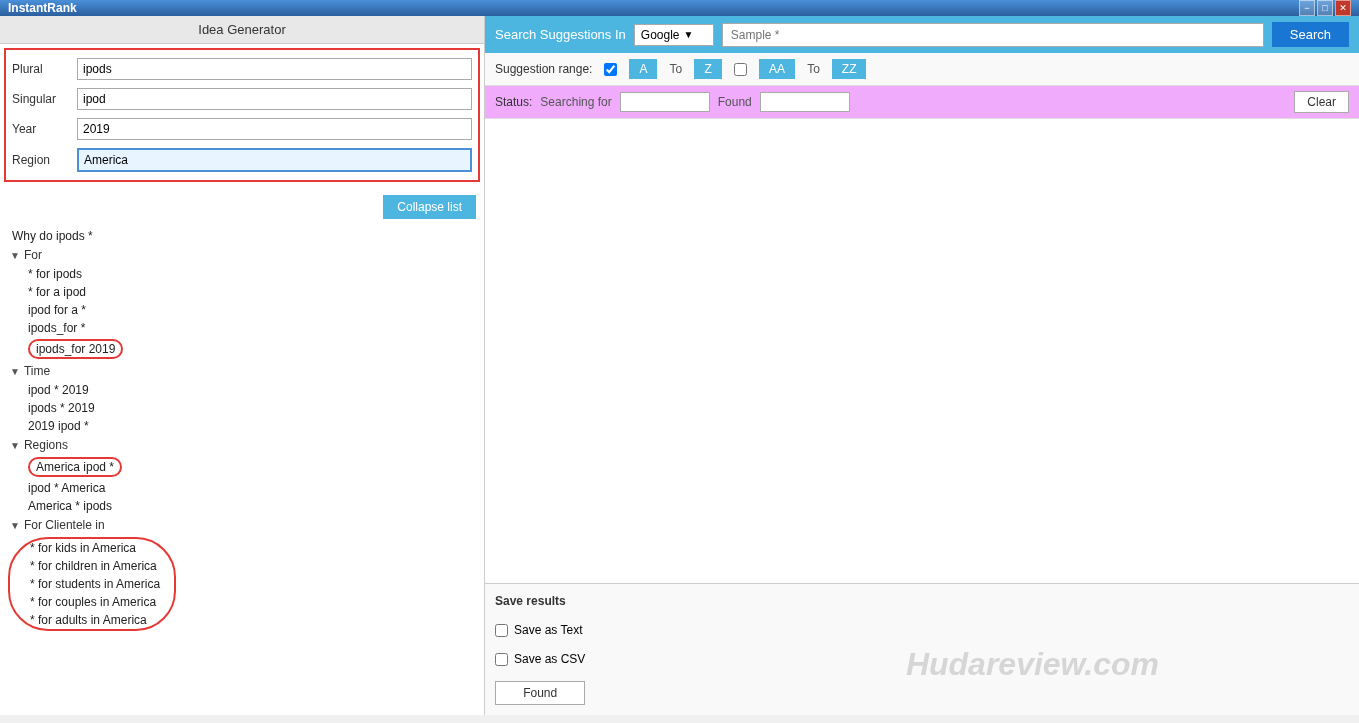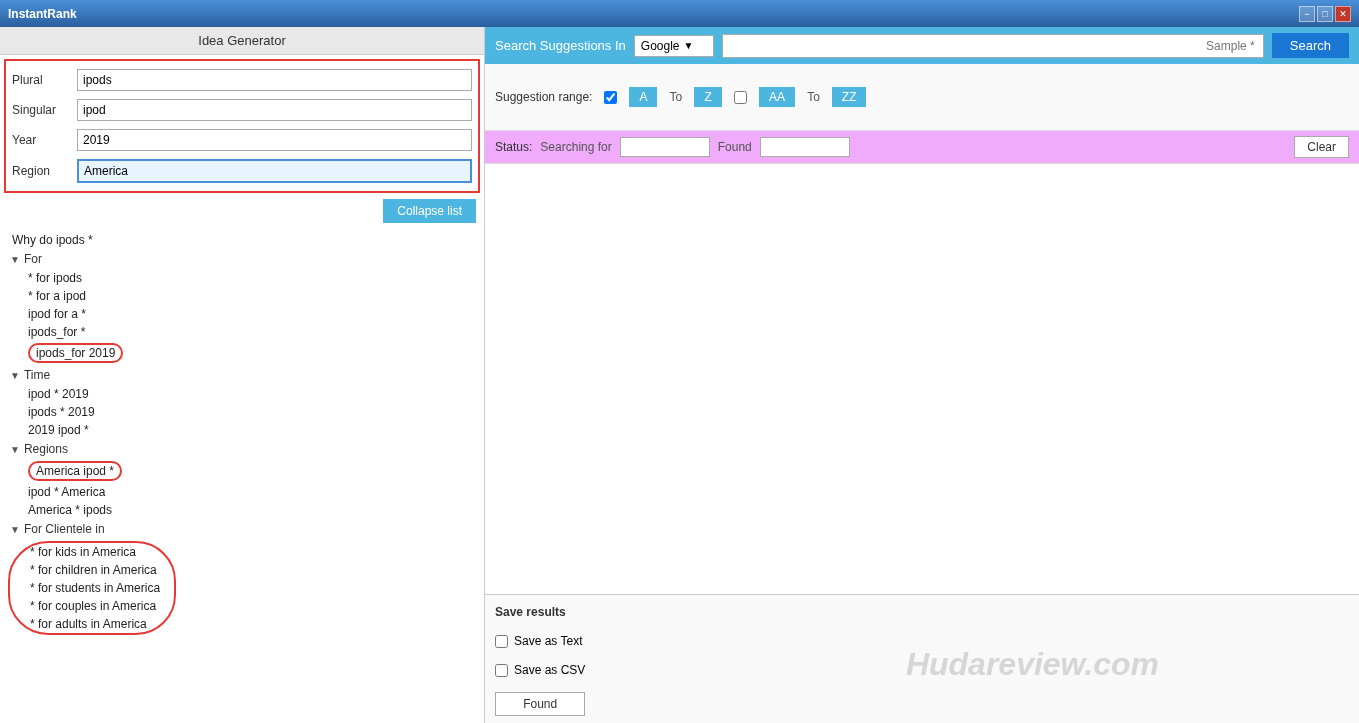--- a/index.html
+++ b/index.html
@@ -9,21 +9,21 @@
       background: #f0f0f0;
       overflow: hidden;
     }
     .title-bar {
       background: linear-gradient(to bottom, #4a90d9, #2a5f9e);
       color: white;
       padding: 4px 8px;
       display: flex;
       align-items: center;
       justify-content: space-between;
-      height: 27px;
+      height: 16px;
     }
     .title-bar-left {
       display: flex;
       align-items: center;
       gap: 6px;
       font-size: 12px;
       font-weight: bold;
     }
     .title-bar-controls {
       display: flex;
@@ -89,21 +89,21 @@
       background: #e8f4ff;
     }
     .collapse-btn {
       background: #4db6e0;
       color: white;
       border: none;
       padding: 5px 14px;
       font-size: 12px;
       cursor: pointer;
       align-self: flex-end;
-      margin: 2px 4px 4px 0;
+      margin: 9px 4px 4px 0;
     }
     .list-area {
       flex: 1;
       overflow-y: auto;
       padding: 4px 8px;
       font-size: 12px;
     }
     .list-item {
       padding: 2px 4px;
       color: #222;
@@ -158,34 +158,33 @@
       gap: 4px;
       cursor: pointer;
       min-width: 80px;
     }
     .search-text-input {
       flex: 1;
       border: 1px solid #aaa;
       padding: 4px 8px;
       font-size: 12px;
       outline: none;
-      text-align: right;
     }
     .search-button {
       background: #1976d2;
       color: white;
       border: none;
       padding: 5px 18px;
       font-size: 13px;
       cursor: pointer;
     }
     .options-bar {
       background: #f9f9f9;
       border-bottom: 1px solid #ddd;
-      padding: 23px 10px;
+      padding: 6px 10px;
       display: flex;
       align-items: center;
       gap: 12px;
     }
     .options-label {
       font-size: 12px;
       color: #333;
     }
     .range-btn {
       background: #4db6e0;

